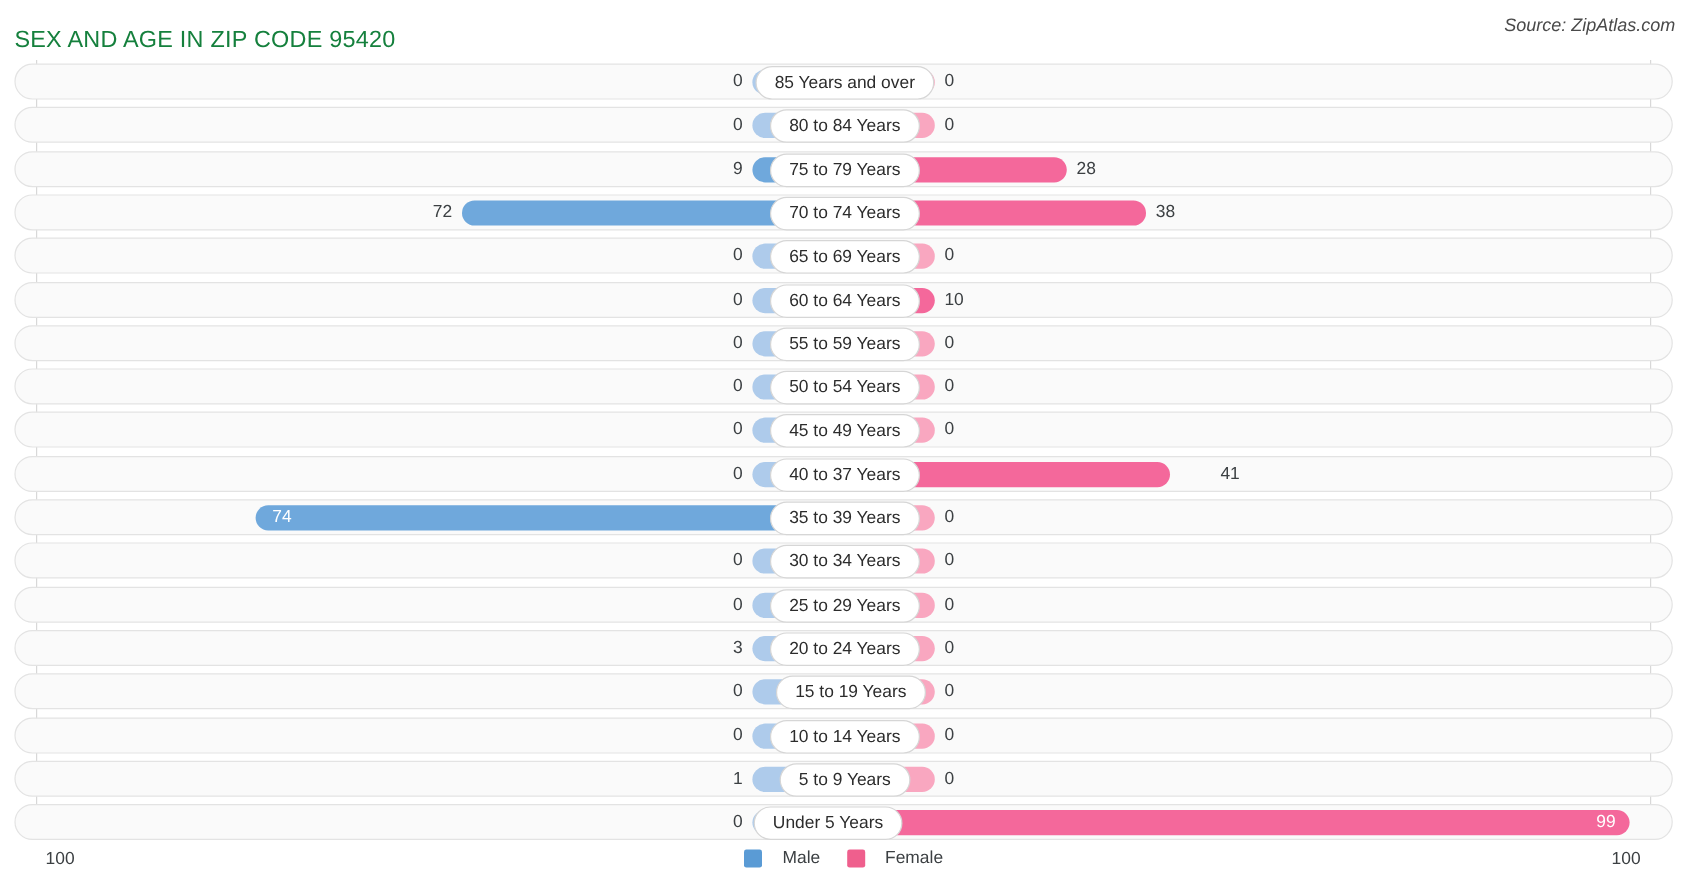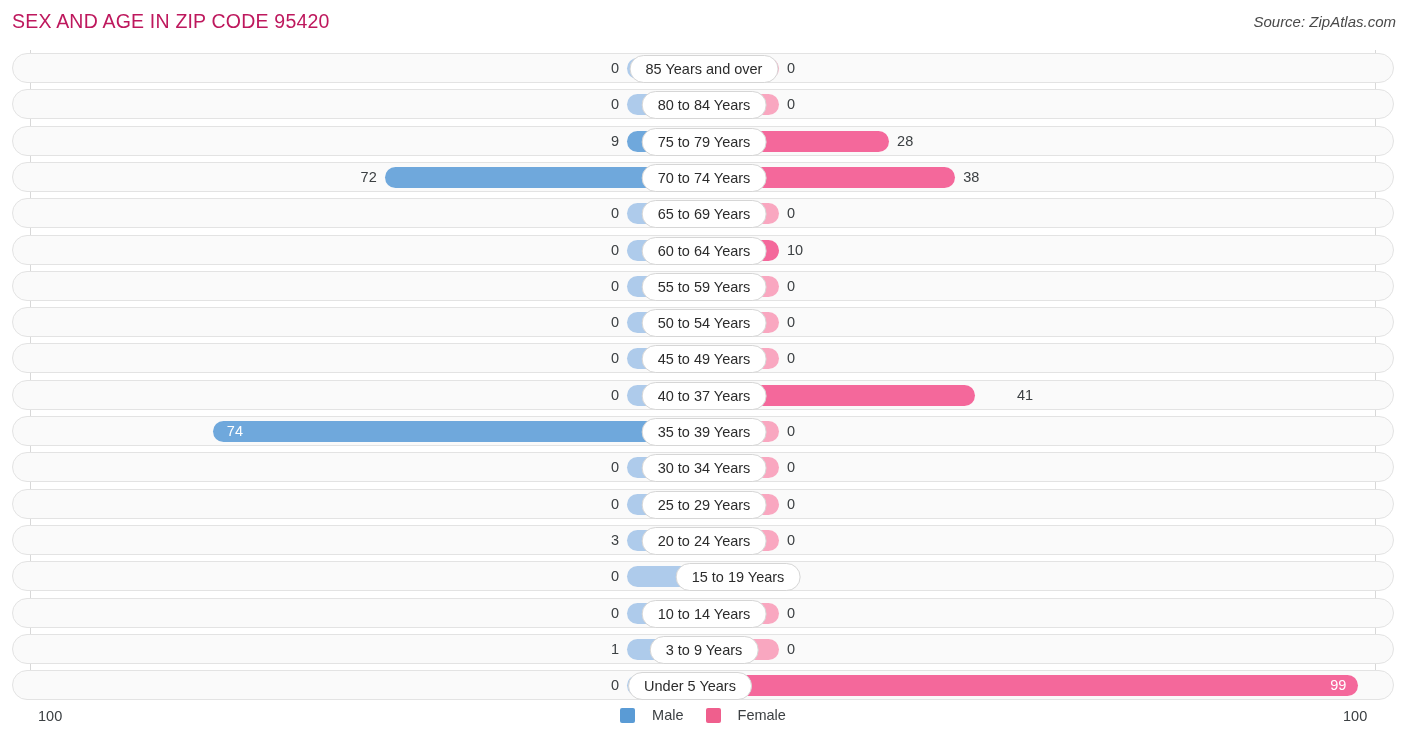--- a/index.html
+++ b/index.html
@@ -9,22 +9,22 @@
     width: 1406px; height: 741px;
     background: #ffffff;
     font-family: "Liberation Sans", sans-serif;
     overflow: hidden;
   }
   .page { position: relative; width: 1406px; height: 741px; background: #fff; }
 
   
   .header { position: absolute; top: 0; left: 0; width: 1406px; height: 46px; }
   .title {
-    position: absolute; left: 12px; top: 10px;
-    font-size: 19.5px; color: #be185d; letter-spacing: .2px;
+    position: absolute; left: 12px; top: 22px;
+    font-size: 19.5px; color: #15803d; letter-spacing: .2px;
     white-space: nowrap;
   }
   .source {
     position: absolute; right: 10px; top: 13px;
     font-size: 15px; font-style: italic; color: #4a4a4a;
     white-space: nowrap;
   }
 
   
   .plot { position: absolute; left: 0; top: 46px; width: 1406px; height: 655px; }
@@ -234,39 +234,39 @@
           <div class="val val-female" style="left: 774px; width: 60px;">0</div>
           <div class="agepill" style="left: 691px;">20 to 24 Years</div>
         </div>
       </div>
       <div class="row" style="top: 515.2px;">
         <div class="rowinner">
           <div class="bar bar-male dim" style="width: 75px;"></div>
           <div class="val val-male" style="right: 774px; width: 60px;">0</div>
           <div class="bar bar-female dim" style="width: 75px;"></div>
           <div class="val val-female" style="left: 774px; width: 60px;">0</div>
-          <div class="agepill" style="left: 725px;">15 to 19 Years</div>
+          <div class="agepill" style="left: 696px;">15 to 19 Years</div>
         </div>
       </div>
       <div class="row" style="top: 551.5px;">
         <div class="rowinner">
           <div class="bar bar-male dim" style="width: 75px;"></div>
           <div class="val val-male" style="right: 774px; width: 60px;">0</div>
           <div class="bar bar-female dim" style="width: 75px;"></div>
           <div class="val val-female" style="left: 774px; width: 60px;">0</div>
           <div class="agepill" style="left: 691px;">10 to 14 Years</div>
         </div>
       </div>
       <div class="row" style="top: 587.8px;">
         <div class="rowinner">
           <div class="bar bar-male dim" style="width: 75px;"></div>
           <div class="val val-male" style="right: 774px; width: 60px;">1</div>
           <div class="bar bar-female dim" style="width: 75px;"></div>
           <div class="val val-female" style="left: 774px; width: 60px;">0</div>
-          <div class="agepill" style="left: 691px;">3 to 9 Years</div>
+          <div class="agepill" style="left: 691px;">5 to 9 Years</div>
         </div>
       </div>
       <div class="row" style="top: 624.1px;">
         <div class="rowinner">
           <div class="bar bar-male dim" style="width: 75px;"></div>
           <div class="val val-male" style="right: 774px; width: 60px;">0</div>
           <div class="bar bar-female sat" style="width: 654.39px;"></div>
           <div class="val val-female inside" style="left: 1305.39px; width: 28px; text-align: right;">99</div>
           <div class="agepill" style="left: 677px;">Under 5 Years</div>
         </div>

